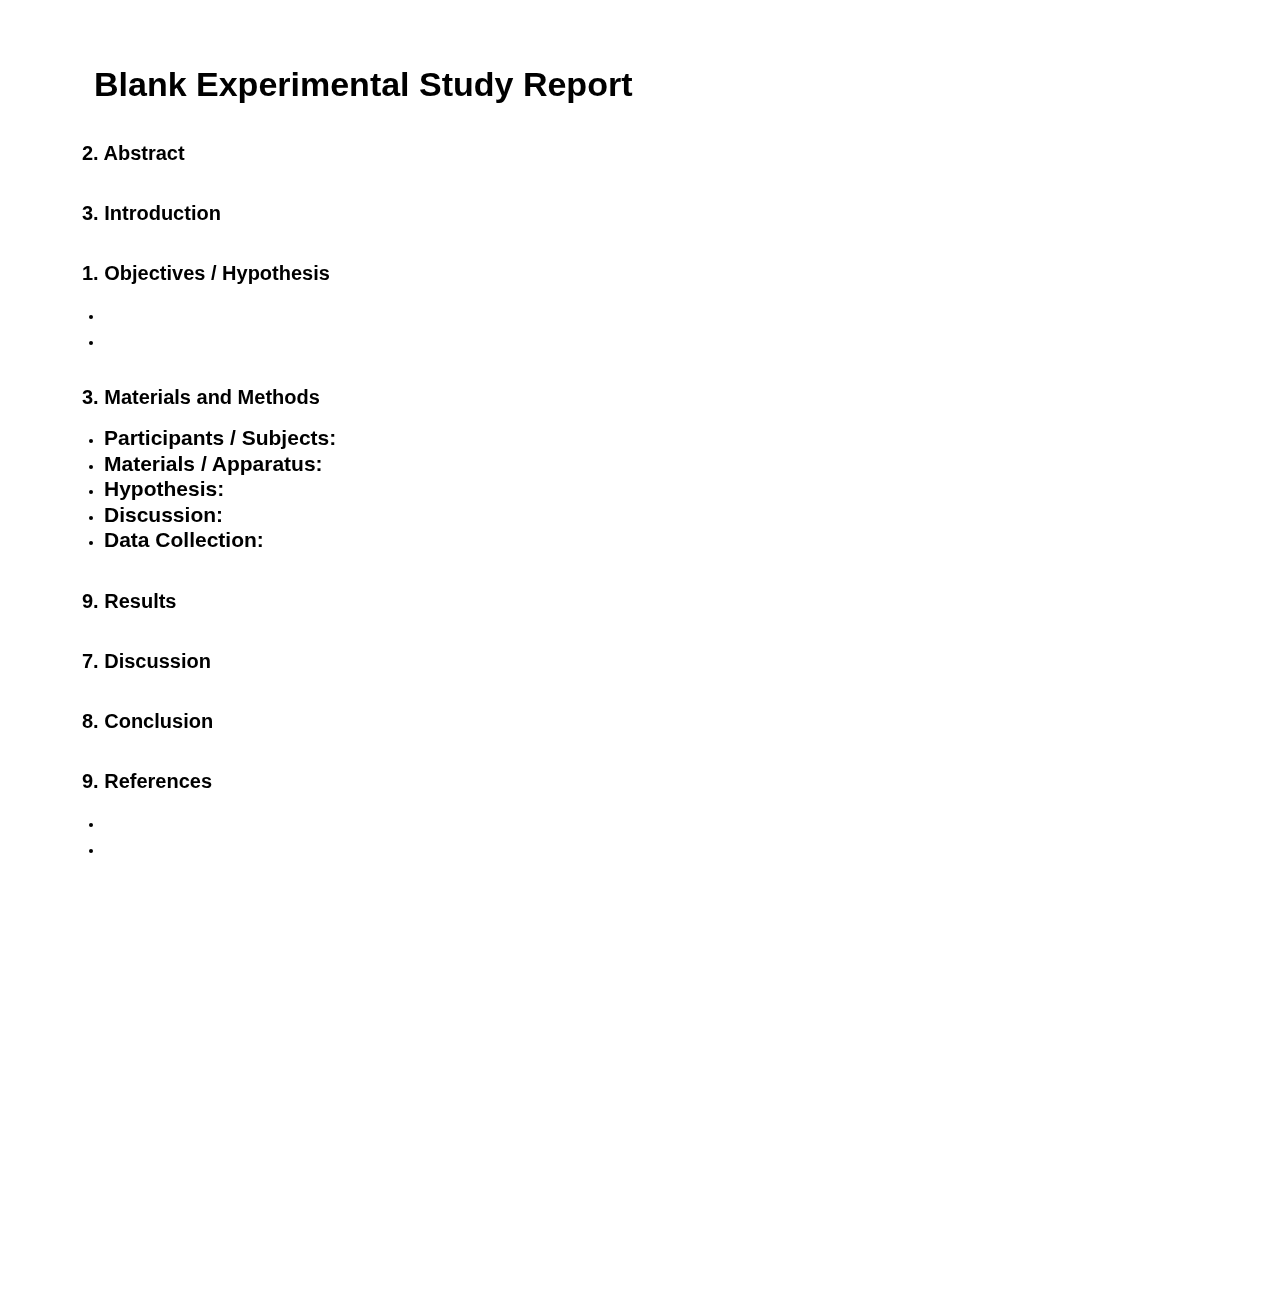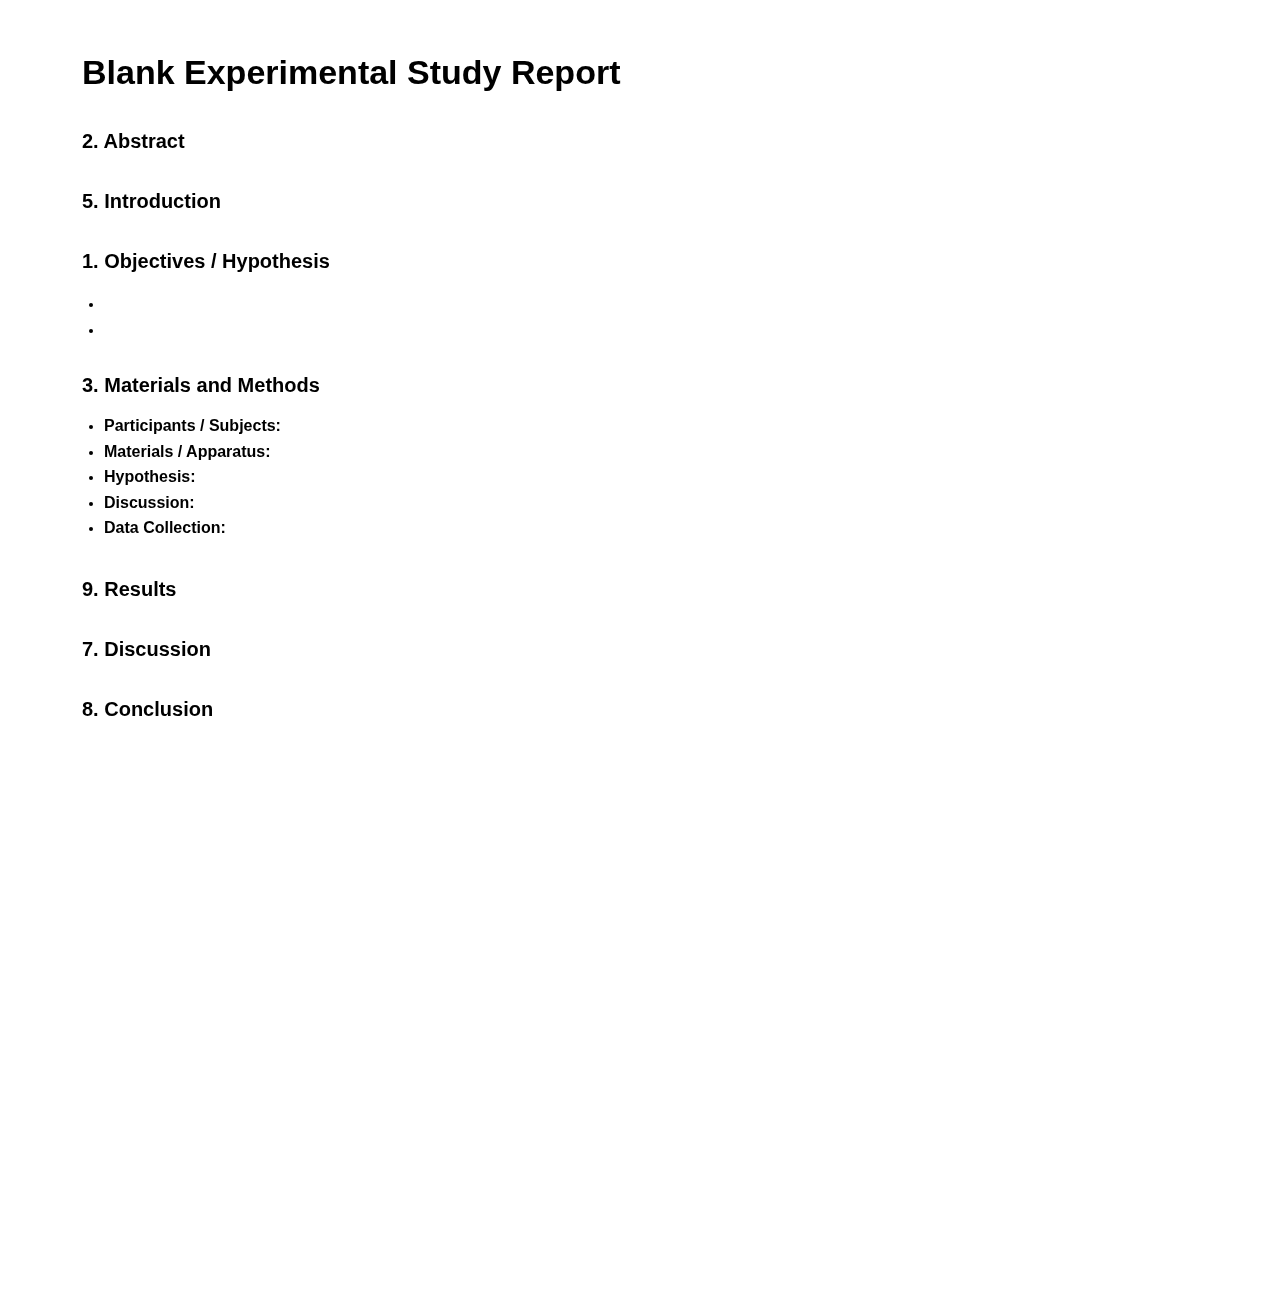--- a/index.html
+++ b/index.html
@@ -1,45 +1,45 @@
 <!DOCTYPE html>
 <html><head>
 <meta charset="utf-8">
 <style>
   html, body { margin:0; padding:0; background:#ffffff; }
   body { width:1278px; height:1300px; font-family:"Liberation Sans", sans-serif; color:#000; }
   .page { padding:0 0 0 82px; }
-  h1 { font-size:34px; font-weight:bold; margin:0; padding-top:51px; line-height:42px; height:42px; }
+  h1 { font-size:34px; font-weight:bold; margin:12px; padding-top:51px; line-height:42px; height:42px; }
   .section { margin:0; }
   h2 { font-size:20px; font-weight:bold; margin:0; line-height:24px; }
   .s-first { margin-top:22px; }
   .s-gap { margin-top:36px; }
   ul { margin:0; padding:0 0 0 22px; }
   ul.empty-list { margin-top:18px; }
   ul.empty-list li { height:26px; line-height:26px; }
   ul.mm-list { margin-top:16px; }
-  ul.mm-list li { height:25.6px; line-height:25.6px; font-size:16px; font-weight:bold; }
+  ul.mm-list li { height:25.6px; line-height:25.6px; font-size:21px; font-weight:bold; }
   li { font-size:16px; }
   li::marker { font-size:14px; }
   .after-list { margin-top:30px; }
   .after-list2 { margin-top:36px; }
 </style>
 </head>
 <body>
 
 <div class="page">
   <h1>Blank Experimental Study Report</h1>
 
 
   <div class="section s-gap">
     <h2>2. Abstract</h2>
   </div>
 
   <div class="section s-gap">
-    <h2>5. Introduction</h2>
+    <h2>3. Introduction</h2>
   </div>
 
   <div class="section s-gap">
     <h2>1. Objectives / Hypothesis</h2>
     <ul class="empty-list">
       <li></li>
       <li></li>
     </ul>
   </div>
 
@@ -59,13 +59,20 @@
   </div>
 
   <div class="section s-gap">
     <h2>7. Discussion</h2>
   </div>
 
   <div class="section s-gap">
     <h2>8. Conclusion</h2>
   </div>
 
+  <div class="section s-gap">
+    <h2>9. References</h2>
+    <ul class="empty-list">
+      <li></li>
+      <li></li>
+    </ul>
+  </div>
 </div>
 
 </body></html>

